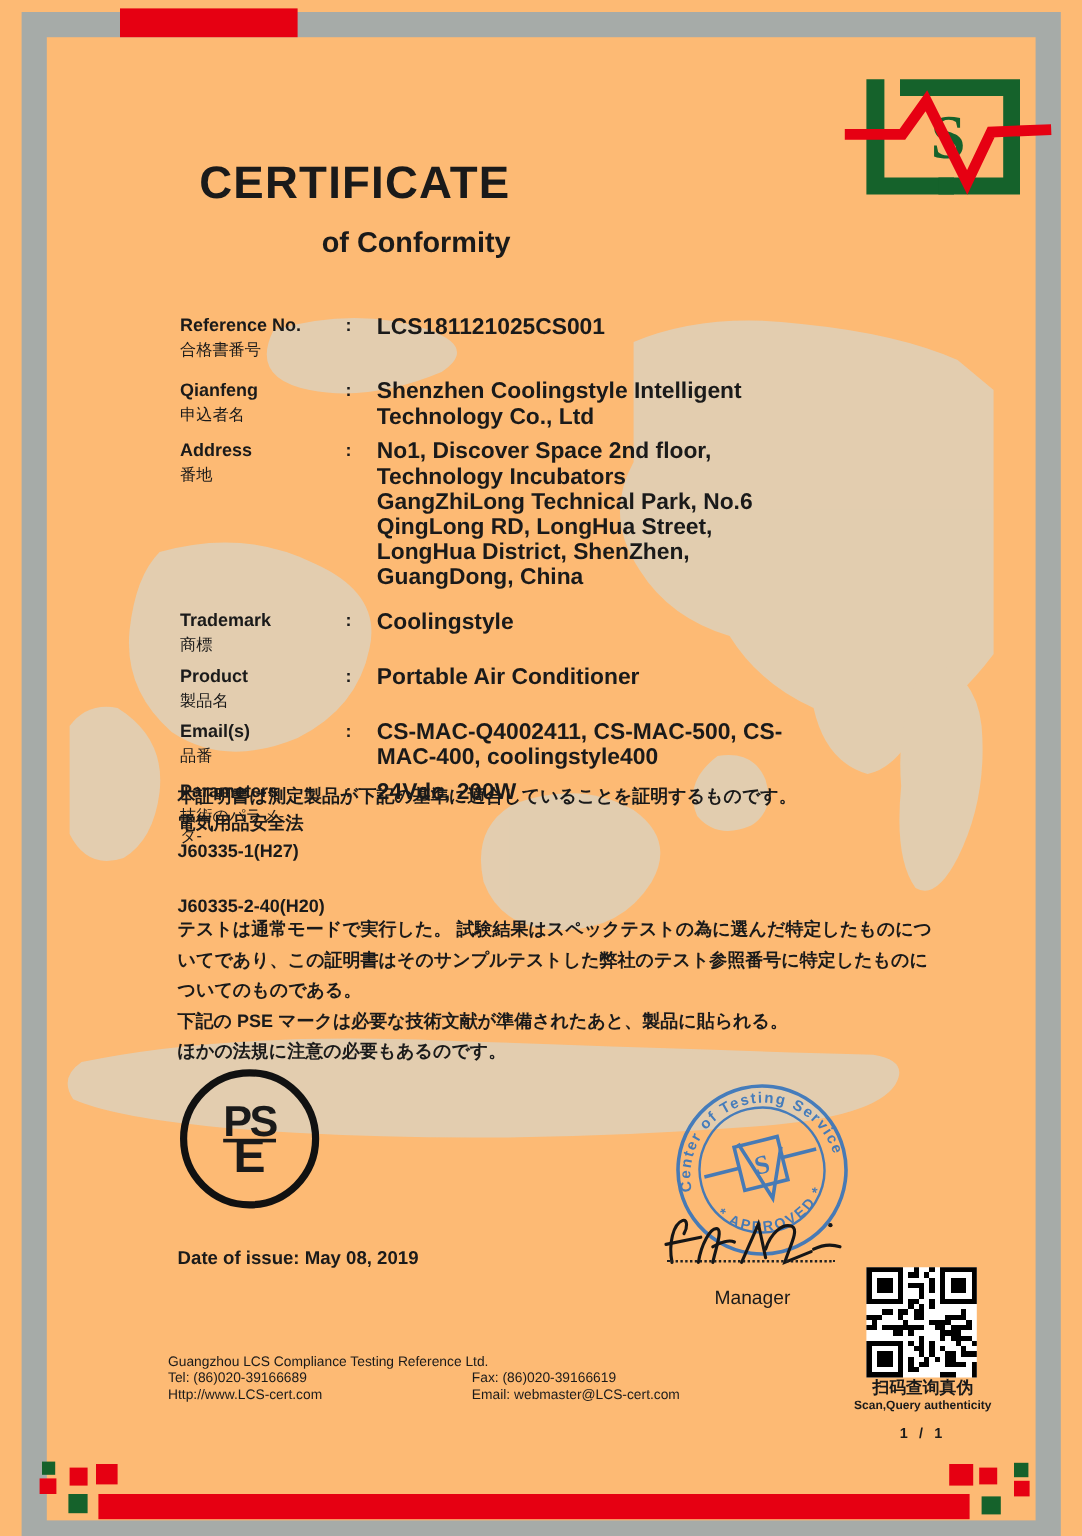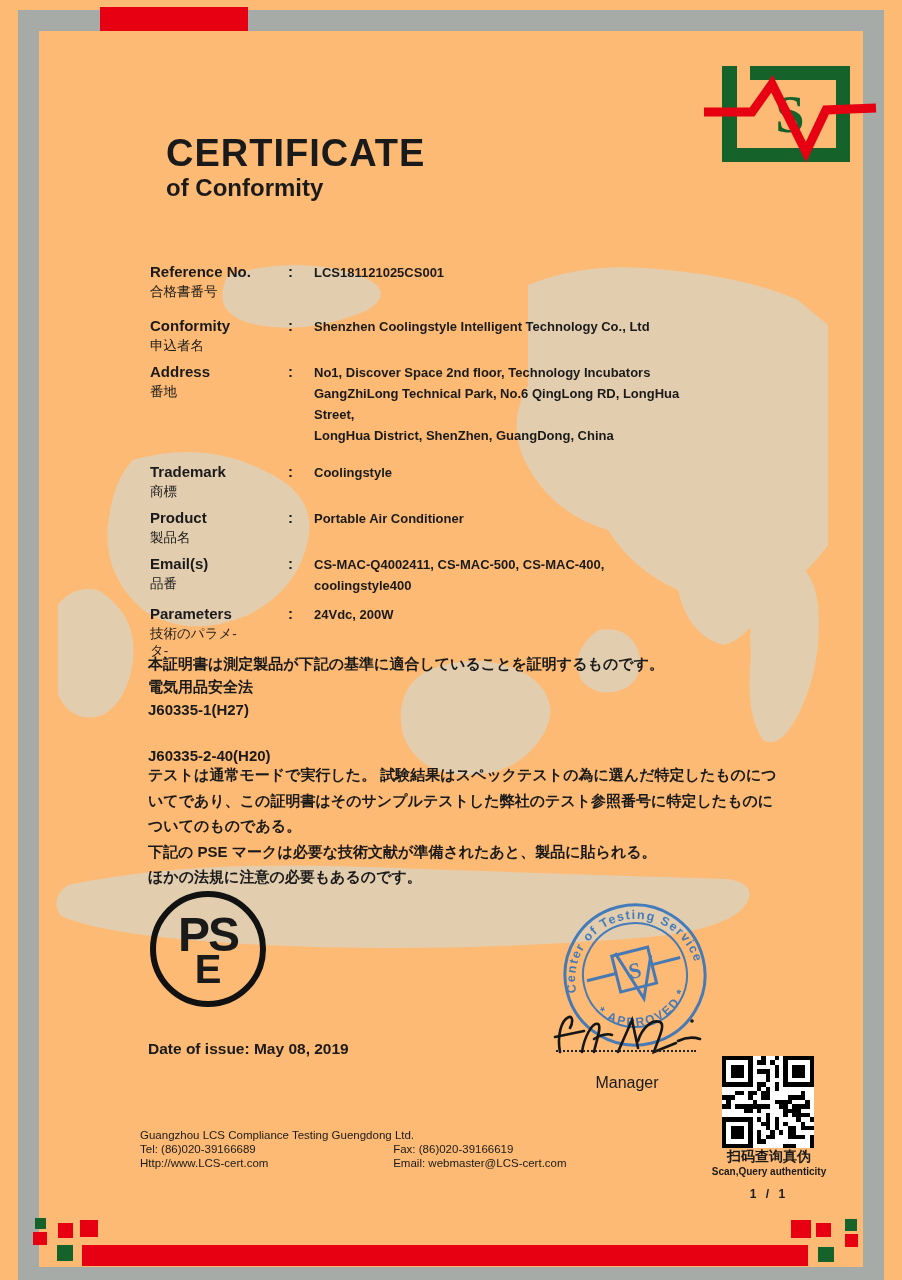--- a/index.html
+++ b/index.html
@@ -29,42 +29,42 @@
 
   
   .map{position:absolute;left:38px;top:30px;width:826px;height:1216px;pointer-events:none;}
 
   
   .logo{position:absolute;left:700px;top:60px;width:180px;height:106px;}
 
   
   .titleblock{position:absolute;left:166px;top:134px;}
   .title{font-size:38px;font-weight:bold;letter-spacing:1px;line-height:1;}
-  .subtitle{font-size:24px;font-weight:bold;margin-top:4px;line-height:1;}
+  .subtitle{font-size:24px;font-weight:bold;margin-top:19px;line-height:1;text-align:right;}
 
   
   .fields{position:absolute;left:150px;top:262px;width:540px;}
   .frow{display:flex;margin-bottom:8px;}
   .frow.gap{margin-bottom:16px;}
   .flabel{width:138px;flex:none;}
   .flabel .en{font-weight:bold;font-size:15px;line-height:19px;}
   .flabel .ja{font-size:13.5px;line-height:17px;margin-top:2px;white-space:pre-line;}
   .fcolon{width:26px;flex:none;font-weight:bold;font-size:15px;line-height:19px;}
-  .fvalue{flex:1;font-weight:bold;font-size:13px;line-height:21px;white-space:pre-line;}
+  .fvalue{flex:1;font-weight:bold;font-size:19px;line-height:21px;white-space:pre-line;}
 
   
   .statement{position:absolute;left:148px;top:652px;width:660px;font-size:15px;
              font-weight:600;line-height:23px;white-space:pre-line;}
   .notes{position:absolute;left:148px;top:762px;width:668px;font-size:15px;
          font-weight:600;line-height:25.5px;white-space:pre-line;}
 
   
   .pse{position:absolute;left:150px;top:891px;width:104px;height:104px;border:6px solid #111;
        border-radius:50%;display:flex;flex-direction:column;align-items:center;justify-content:center;}
-  .pse .ps{font-size:48px;font-weight:bold;line-height:.85;letter-spacing:-2px;margin-top:2px;}
+  .pse .ps{font-size:36px;font-weight:bold;line-height:.85;letter-spacing:-2px;margin-top:2px;text-decoration:underline;}
   .pse .e{font-size:40px;font-weight:bold;line-height:.8;margin-top:-2px;}
 
   
   .date{position:absolute;left:148px;top:1040px;font-size:15.5px;font-weight:bold;}
 
   
   .stamp{position:absolute;left:560px;top:900px;width:150px;height:150px;opacity:.9;
          transform:rotate(-14deg);}
   .signature{position:absolute;left:552px;top:1010px;width:156px;height:46px;}
   .sig-line{position:absolute;left:556px;top:1050px;width:140px;border-bottom:2px dotted #222;}
@@ -130,21 +130,21 @@
     <div class="frow gap">
       <div class="flabel">
           <div class="en">Reference No.</div>
           <div class="ja">合格書番号</div>
         </div>
       <div class="fcolon">:</div>
       <div class="fvalue">LCS181121025CS001</div>
     </div>
     <div class="frow">
       <div class="flabel">
-          <div class="en">Conformity</div>
+          <div class="en">Qianfeng</div>
           <div class="ja">申込者名</div>
         </div>
       <div class="fcolon">:</div>
       <div class="fvalue">Shenzhen Coolingstyle Intelligent Technology Co., Ltd</div>
     </div>
     <div class="frow gap">
       <div class="flabel">
           <div class="en">Address</div>
           <div class="ja">番地</div>
         </div>
@@ -365,21 +365,21 @@
         <rect x="2" y="16" width="3" height="3" fill="#000"></rect>
       </g>
   </svg>
   <div class="qrlabels">
     <div class="cn">扫码查询真伪</div>
     <div class="en">Scan,Query authenticity</div>
     <div class="pg">1 / 1</div>
   </div>
 
   <div class="footer">
-    <div>Guangzhou LCS Compliance Testing Guengdong Ltd.</div>
+    <div>Guangzhou LCS Compliance Testing Reference Ltd.</div>
     <div>
       <span class="col1">Tel: (86)020-39166689</span>
       <span>Fax: (86)020-39166619</span>
     </div>
     <div>
       <span class="col1">Http://www.LCS-cert.com</span>
       <span>Email: webmaster@LCS-cert.com</span>
     </div>
   </div>
 

